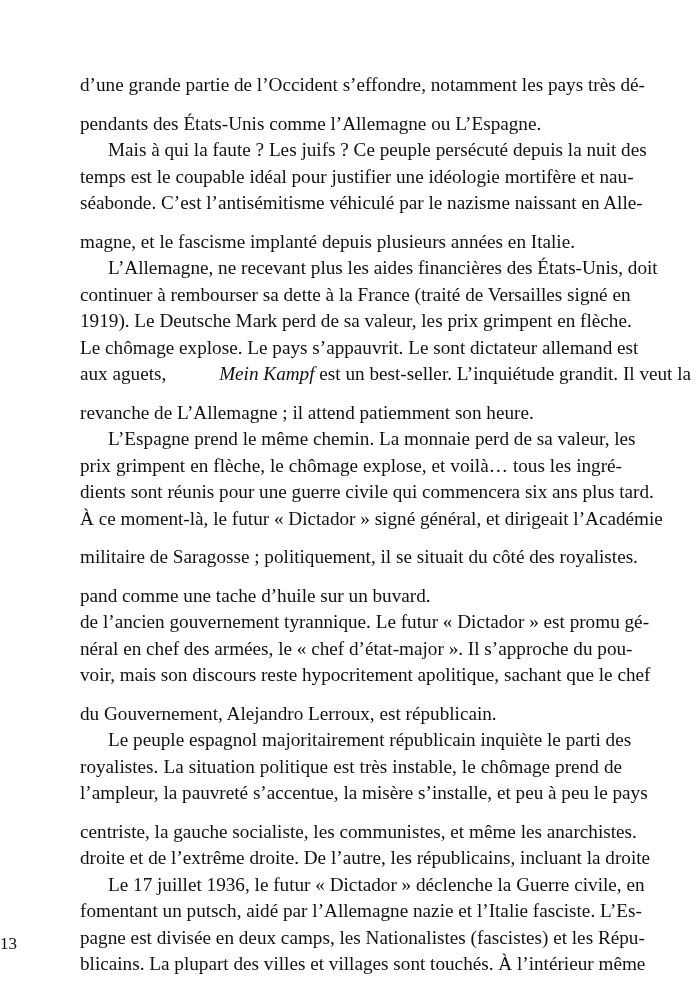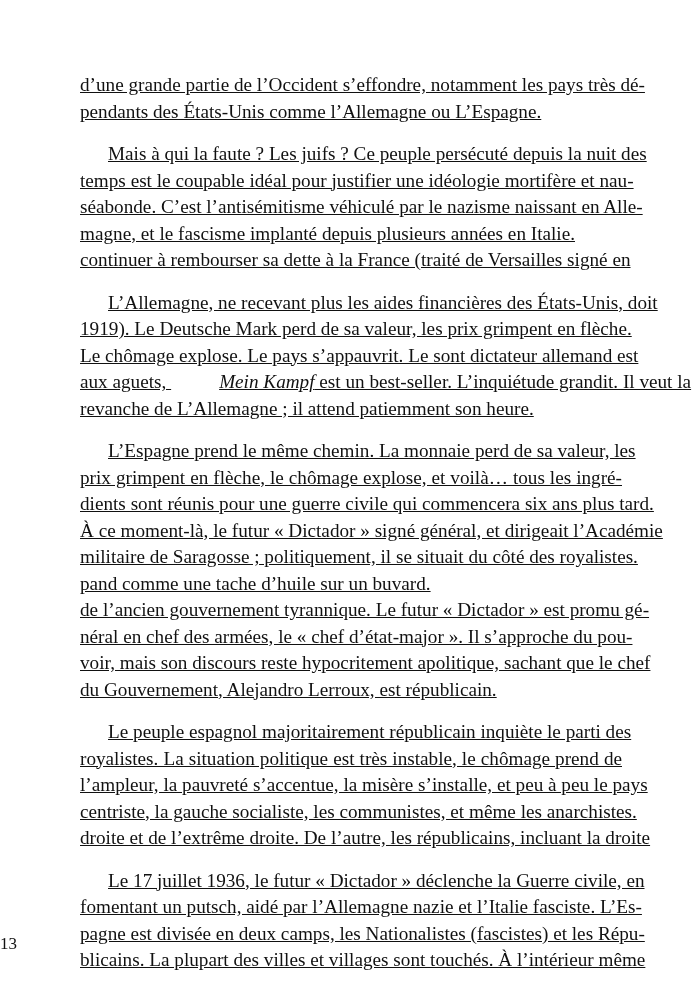--- a/index.html
+++ b/index.html
@@ -31,28 +31,27 @@
     }
     .para.continued {
       text-indent: 0;
     }
     .line {
       display: block;
       text-align: justify;
       text-align-last: justify;
       white-space: nowrap;
       overflow: visible;
-      text-decoration: underline;
     }
     .line.last {
       text-align-last: left;
+      margin-top: 12px;
     }
     .line.indent {
       padding-left: 28px;
-      margin-top: 16px;
     }
     .para .line { text-indent: 0; }
     em { font-style: italic; margin-left: 48px; }
     .page-number {
       position: absolute;
       left: 0;
       width: 700px;
       top: 934px;
       text-align: left;
       font-size: 17px;
@@ -69,22 +68,22 @@
         <span class="line">d’une grande partie de l’Occident s’effondre, notamment les pays très dé-</span>
         <span class="line last">pendants des États-Unis comme l’Allemagne ou L’Espagne.</span>
       </p>
       <p class="para">
         <span class="line indent">Mais à qui la faute ? Les juifs ? Ce peuple persécuté depuis la nuit des</span>
         <span class="line">temps est le coupable idéal pour justifier une idéologie mortifère et nau-</span>
         <span class="line">séabonde. C’est l’antisémitisme véhiculé par le nazisme naissant en Alle-</span>
         <span class="line last">magne, et le fascisme implanté depuis plusieurs années en Italie.</span>
       </p>
       <p class="para">
+        <span class="line indent">L’Allemagne, ne recevant plus les aides financières des États-Unis, doit</span>
         <span class="line">continuer à rembourser sa dette à la France (traité de Versailles signé en</span>
-        <span class="line indent">L’Allemagne, ne recevant plus les aides financières des États-Unis, doit</span>
         <span class="line">1919). Le Deutsche Mark perd de sa valeur, les prix grimpent en flèche.</span>
         <span class="line">Le chômage explose. Le pays s’appauvrit. Le sont dictateur allemand est</span>
         <span class="line"><span style="white-space: pre;">aux aguets, </span><em style="white-space: pre;">Mein Kampf</em><span style="white-space: pre;"> est un best-seller. L’inquiétude grandit. Il veut la</span></span>
         <span class="line last">revanche de L’Allemagne ; il attend patiemment son heure.</span>
       </p>
       <p class="para">
         <span class="line indent">L’Espagne prend le même chemin. La monnaie perd de sa valeur, les</span>
         <span class="line">prix grimpent en flèche, le chômage explose, et voilà… tous les ingré-</span>
         <span class="line">dients sont réunis pour une guerre civile qui commencera six ans plus tard.</span>
         <span class="line">À ce moment-là, le futur « Dictador » signé général, et dirigeait l’Académie</span>

